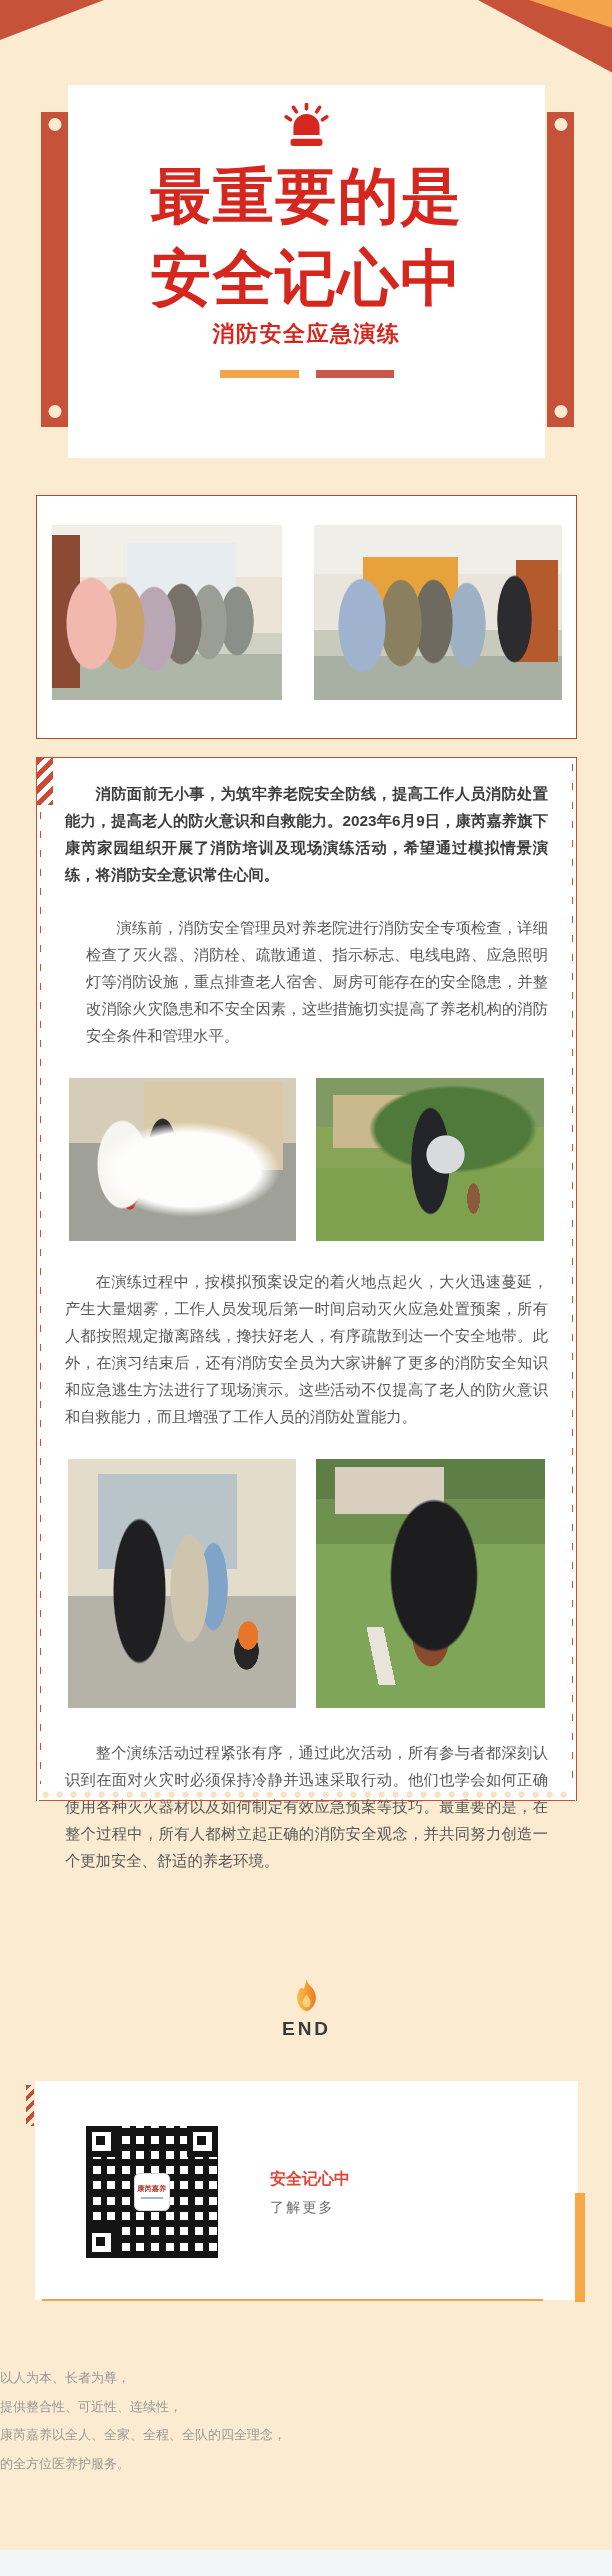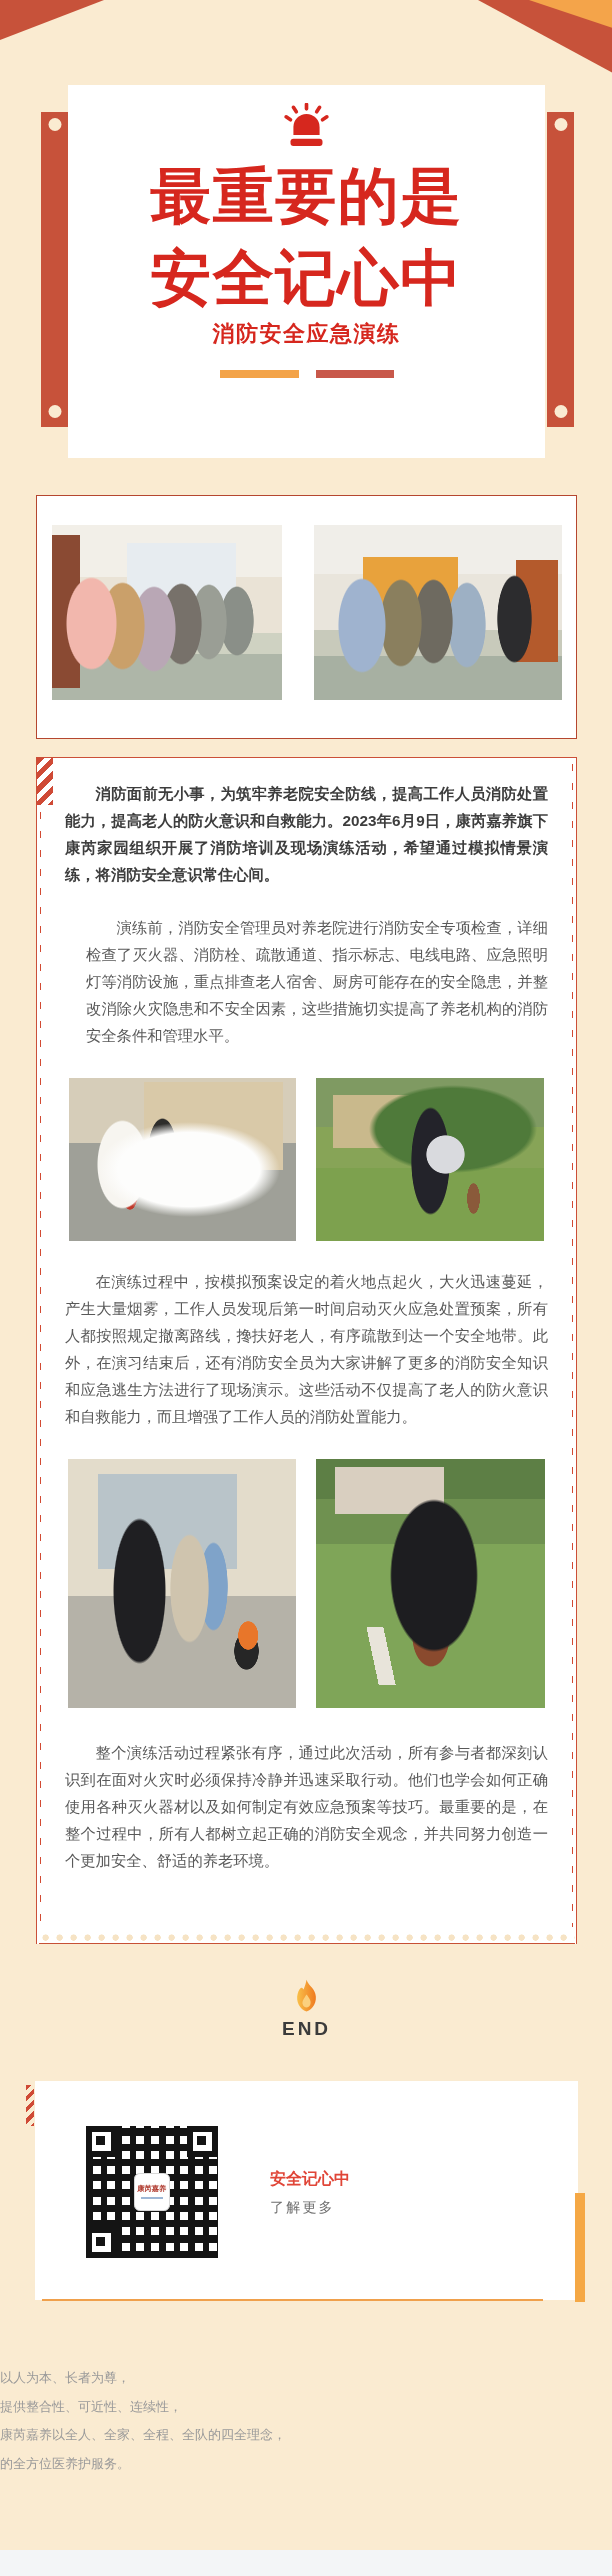--- a/index.html
+++ b/index.html
@@ -29,21 +29,21 @@
   .bars { margin-top:20.4px; display:flex; justify-content:center; gap:17px; }
   .bar-orange { width:79px; height:8px; background:#f3a348; }
   .bar-red    { width:78px; height:8px; background:#c8584a; }
 
   
   .photo-card { position:absolute; left:36px; top:495px; width:541px; height:244px; background:#fff;
                 border:0.7px solid #b5462f; display:flex; justify-content:space-between; padding:29px 14px 0 14.6px; }
 
   .ph { flex:none; }
 
-  .article-card { position:absolute; left:36px; top:757px; width:541px; height:1187px; background:#fff;
+  .article-card { position:absolute; left:36px; top:757px; width:541px; height:1044px; background:#fff;
                 border:0.7px solid #cb4f38; border-bottom:none; }
   .article-card::before, .article-card::after { content:""; position:absolute; top:5.8px; bottom:17.5px; width:1.5px;
                 background:repeating-linear-gradient(180deg,#d24a32 0 6.6px,transparent 6.6px 19px); }
   .article-card::before { left:2.9px; top:54px; }
   .article-card::after  { right:2.9px; }
   .corner-stripes { position:absolute; left:0; top:0; width:16px; height:47px;
                 background:repeating-linear-gradient(135deg,#cf4a36 0 5.1px,#ffffff 5.1px 10.2px); }
   .perf { position:absolute; left:1.5px; right:1.5px; bottom:0; height:13px;
                 border-bottom:1.5px solid #c75036;
                 background:radial-gradient(circle at 6.6px 6.6px,#f6e3c4 2.9px,transparent 3.4px);

